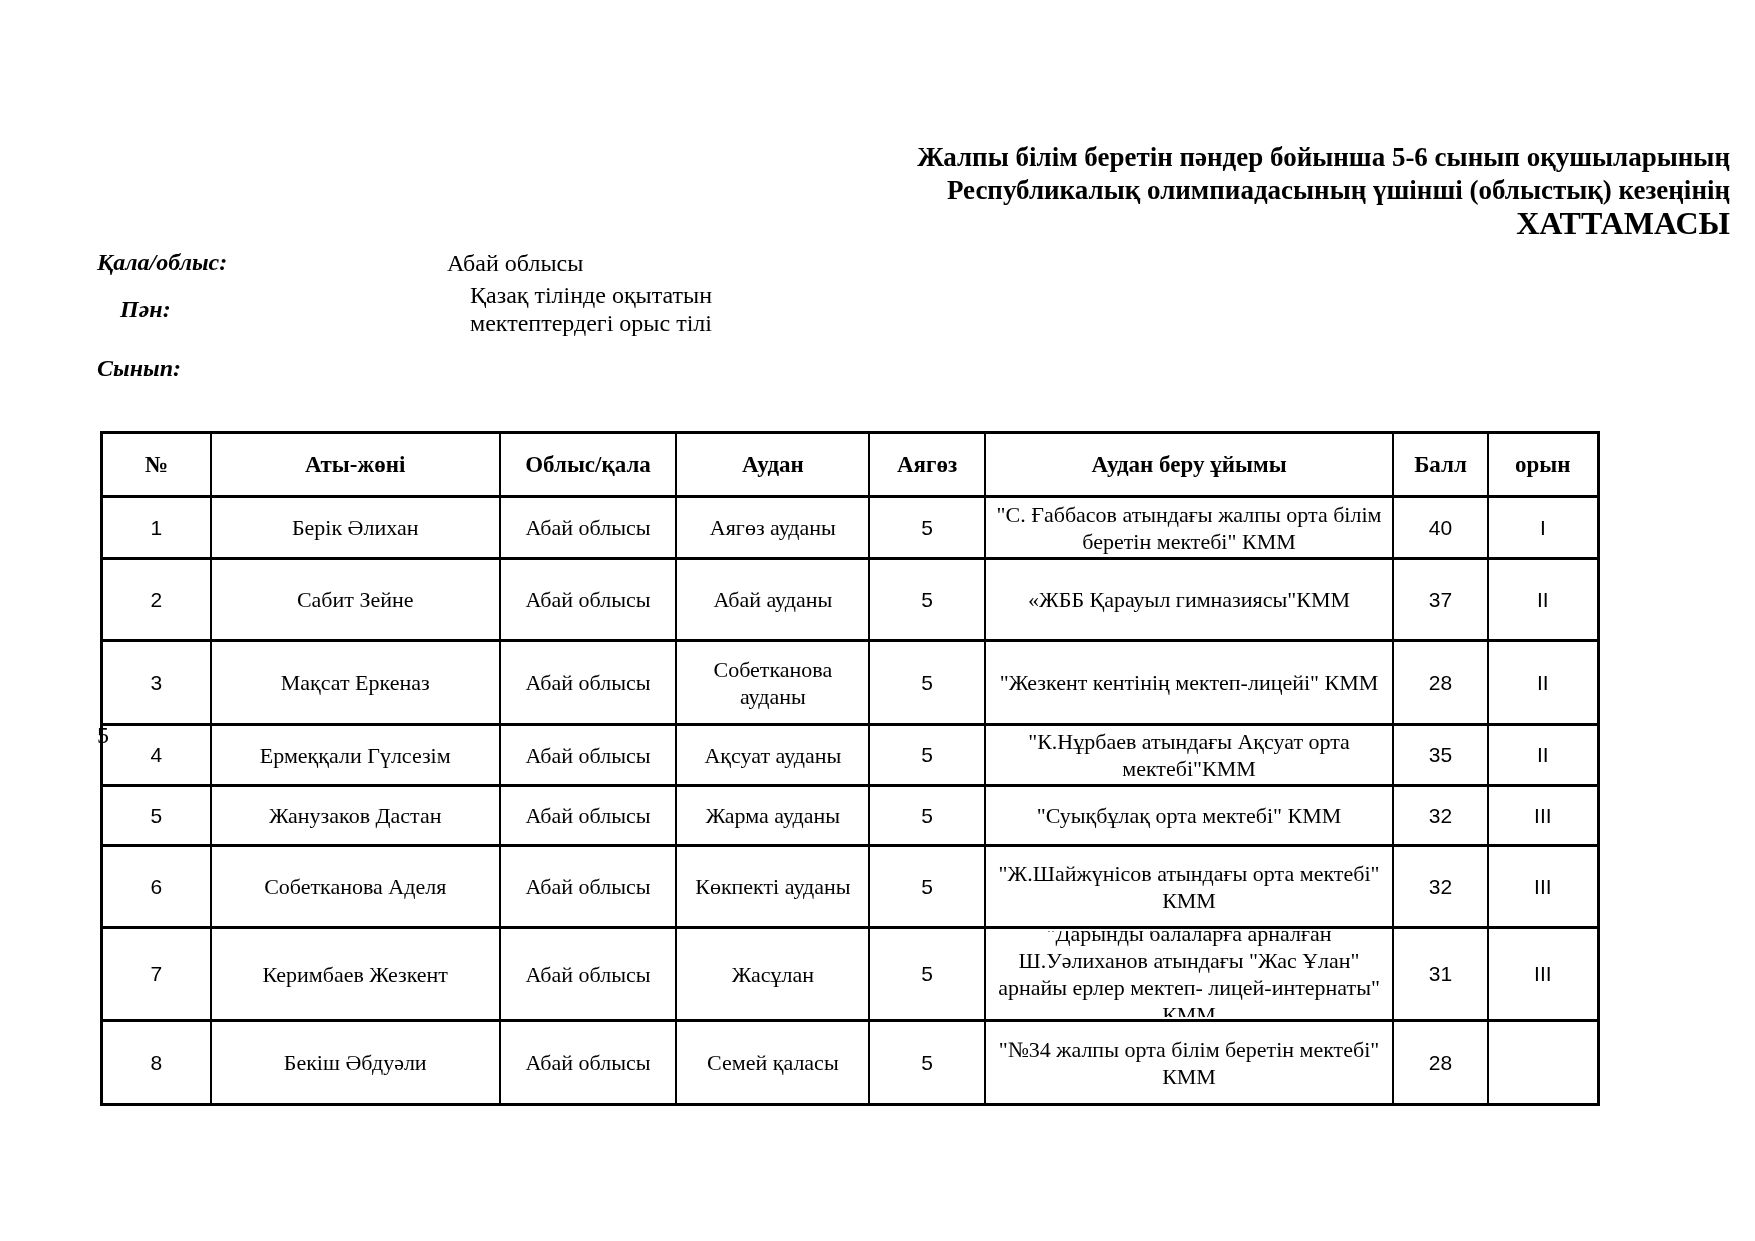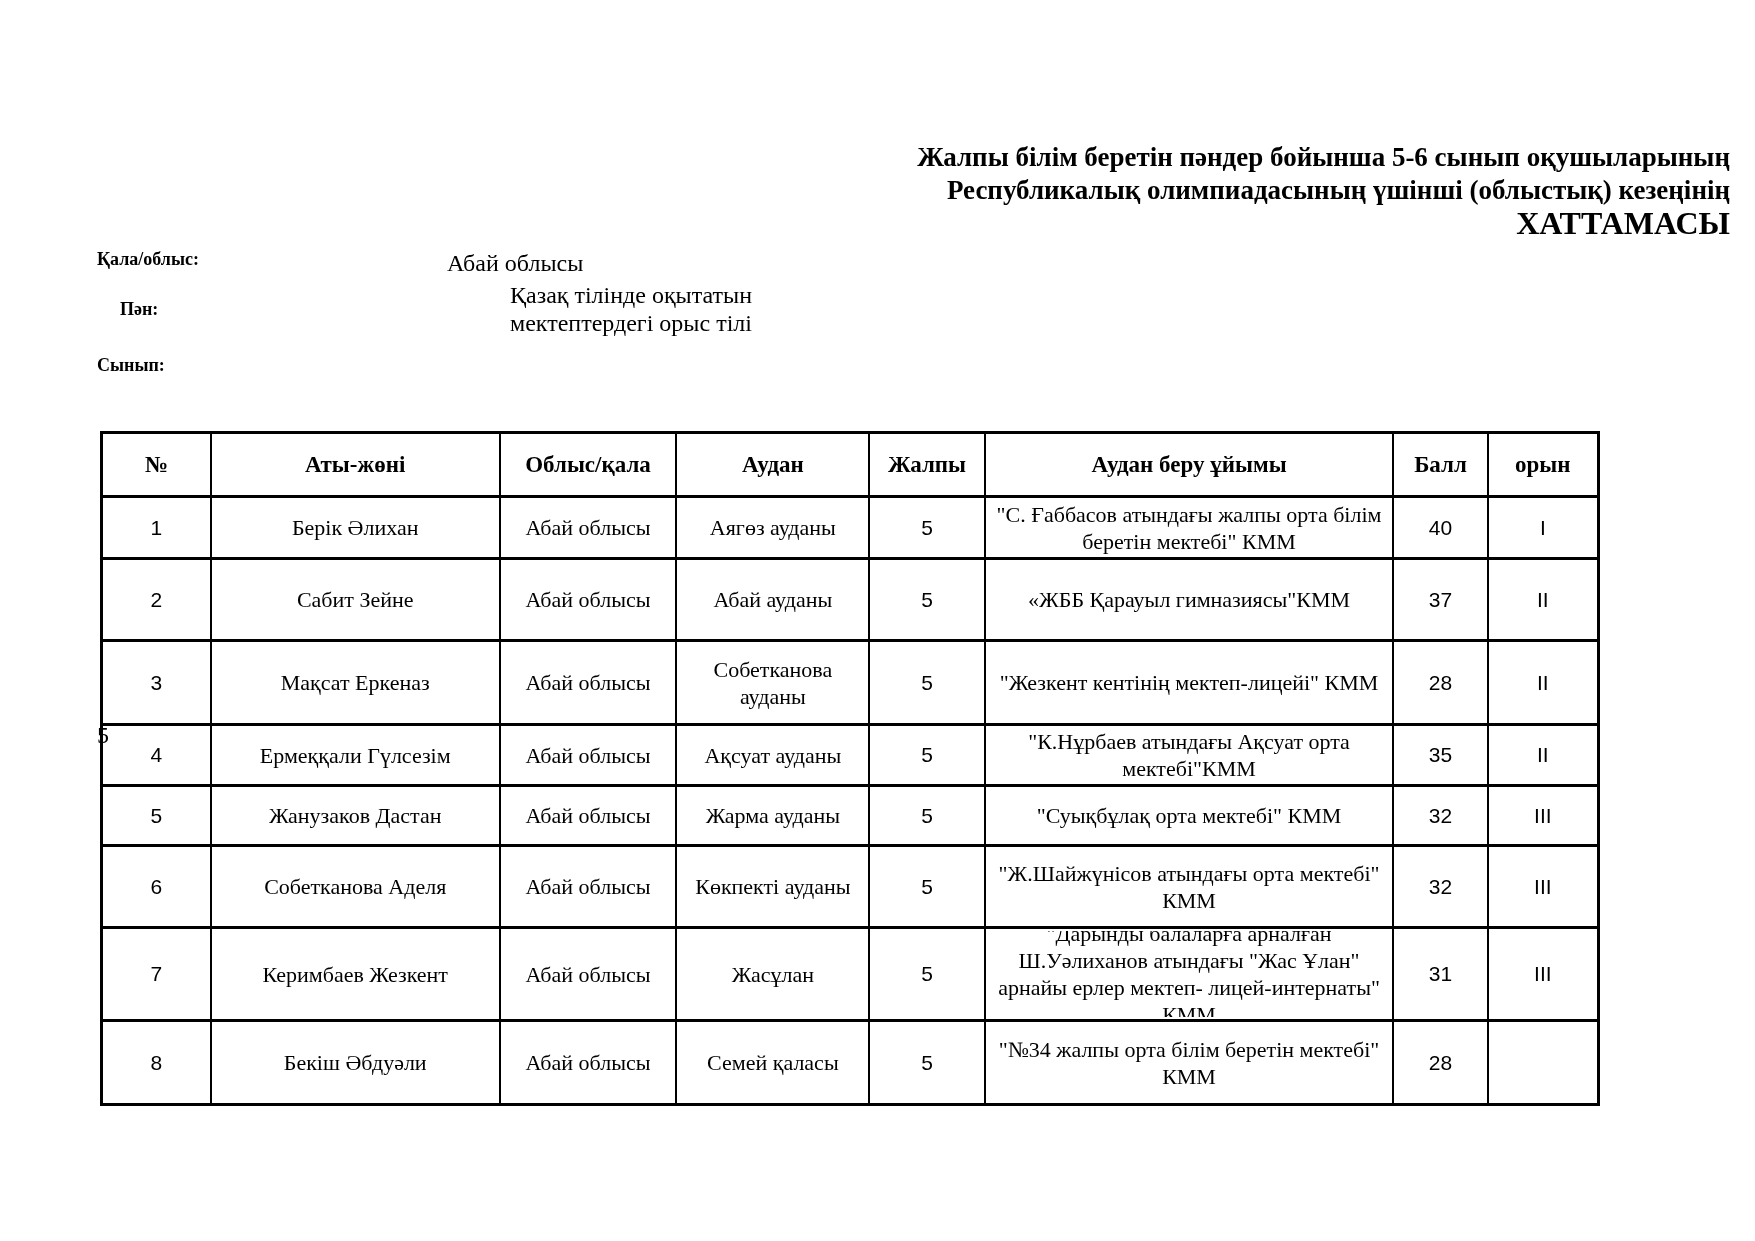--- a/index.html
+++ b/index.html
@@ -38,32 +38,32 @@
     left: 97px;
     top: 249px;
     width: 1000px;
   }
   .meta-row {
     display: flex;
     align-items: flex-start;
   }
   .meta-label {
     width: 350px;
-    font-size: 18px;
+    font-size: 24px;
     font-weight: bold;
     flex: 0 0 350px;
+    font-style: italic;
   }
   .meta-value {
     font-size: 24px;
     line-height: 28px;
   }
   .meta-row.subject {
     margin-top: 4px;
     align-items: center;
-    gap: 40px;
   }
   .meta-row.subject .meta-label {
     padding-left: 23px;
   }
   .meta-row.classrow {
     margin-top: 18px;
     flex-direction: column;
   }
   .meta-row.classrow .meta-value {
     padding-top: 16px;
@@ -161,21 +161,21 @@
         <col style="width:27.3%">
         <col style="width:6.3%">
         <col style="width:7.4%">
     </colgroup>
     <tbody>
         <tr class="h-head">
       <th>№</th>
       <th>Аты-жөні</th>
       <th>Облыс/қала</th>
       <th>Аудан</th>
-      <th>Жалпы</th>
+      <th>Аягөз</th>
       <th>Аудан беру ұйымы</th>
       <th>Балл</th>
       <th>орын</th>
     </tr>
     <tr class="h-r0">
       <td class="sans-cell">1</td>
       <td class="serif-cell">Берік Әлихан</td>
       <td class="serif-cell">Абай облысы</td>
       <td class="serif-cell">Аягөз ауданы</td>
       <td class="sans-cell">5</td>

